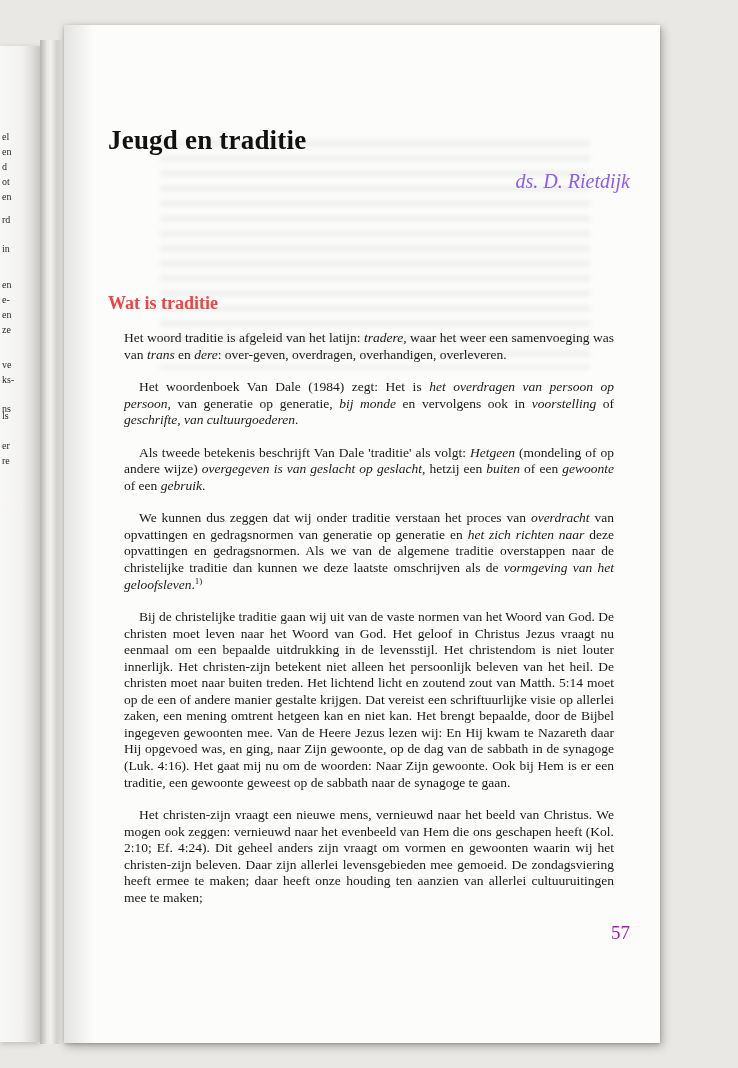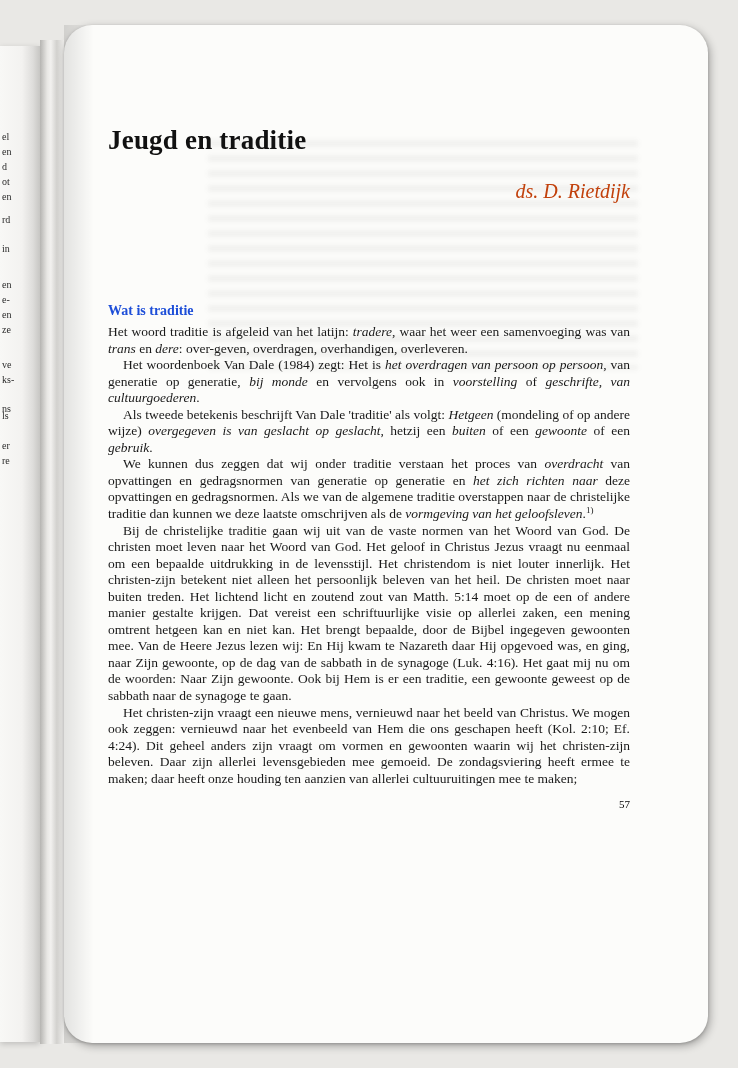--- a/index.html
+++ b/index.html
@@ -16,56 +16,55 @@
     box-shadow:0 2px 6px rgba(0,0,0,.18);
   }
   .frag{position:absolute;left:2px;font-size:10px;color:#2b2b2b;white-space:nowrap;}
   
   .fold{
     position:absolute;left:40px;top:40px;width:24px;height:1004px;
     background:linear-gradient(90deg,#b5b4b1 0%,#e8e7e4 30%,#f2f1ef 45%,#d2d1ce 70%,#efeeec 100%);
   }
   
   .page{
-    position:absolute;left:64px;top:25px;width:644px;height:1018px;
+    position:absolute;left:64px;top:25px;width:596px;height:1018px;
     background:#fcfcfa;
     box-shadow:2px 3px 9px rgba(0,0,0,.30), 0 1px 3px rgba(0,0,0,.18);
-    border-radius:28px;
   }
   .page .gutter-shade{
     position:absolute;left:0;top:0;bottom:0;width:30px;
     background:linear-gradient(90deg,rgba(0,0,0,.10),rgba(0,0,0,0));
     pointer-events:none;
   }
   
   .showthrough{
     position:absolute;top:115px;right:70px;width:430px;height:230px;
     background:repeating-linear-gradient(to bottom,
       rgba(70,70,70,.06) 0px, rgba(70,70,70,.06) 7px,
       transparent 7px, transparent 15px);
     filter:blur(2px);
     pointer-events:none;
   }
   .content{position:absolute;left:44px;top:100px;width:522px;color:#191919;}
   h1.title{
     font-size:27px;font-weight:bold;margin:0;color:#111;letter-spacing:.2px;
   }
   .author{
-    text-align:right;font-style:italic;font-size:20px;margin-top:24px;color:#c2410c;
+    text-align:right;font-style:italic;font-size:20px;margin-top:14px;color:#8b5cf6;
   }
   h2.section{
-    font-size:14px;font-weight:bold;margin:100px 0 5px 0;color:#1d4ed8;
+    font-size:18px;font-weight:bold;margin:100px 0 5px 0;color:#ef4444;
   }
   p.para{
-    margin:0;font-size:13.5px;line-height:16.55px;text-align:justify;font-family:Liberation Serif, serif;
+    margin:16px;font-size:13.5px;line-height:16.55px;text-align:justify;font-family:Liberation Serif, serif;
   }
   p.para.indent{text-indent:15px;}
   p.para em{font-style:italic;}
   p.para sup{font-size:9px;line-height:0;vertical-align:super;}
-  .page-num{text-align:right;font-size:11px;margin-top:11px;color:#000000;}
+  .page-num{text-align:right;font-size:19px;margin-top:11px;color:#a21caf;}
 </style>
 </head>
 <body>
 
 <div class="scene">
 
   <div class="prev-page">
       <span class="frag" style="top: 85px;">el</span>
       <span class="frag" style="top: 100px;">en</span>
       <span class="frag" style="top: 115px;">d</span>

